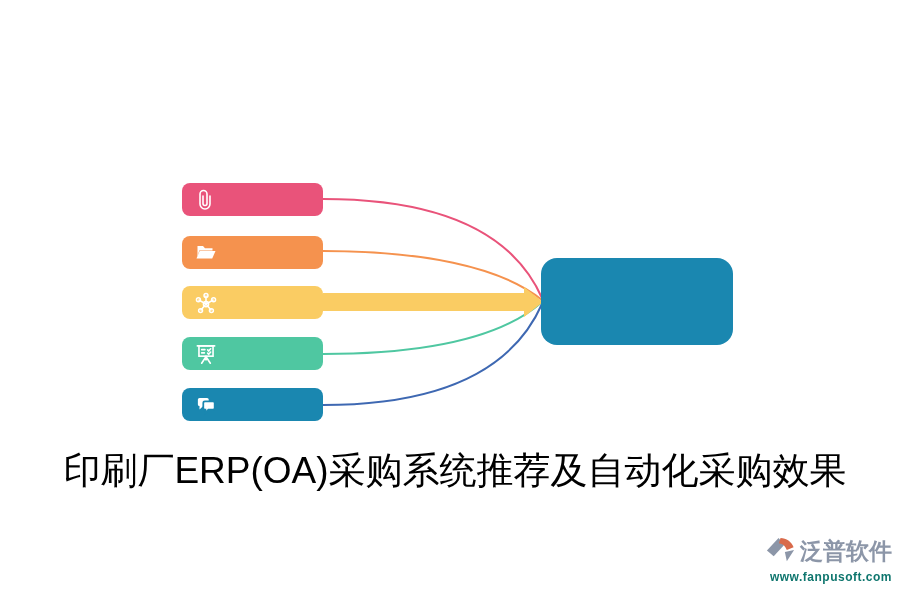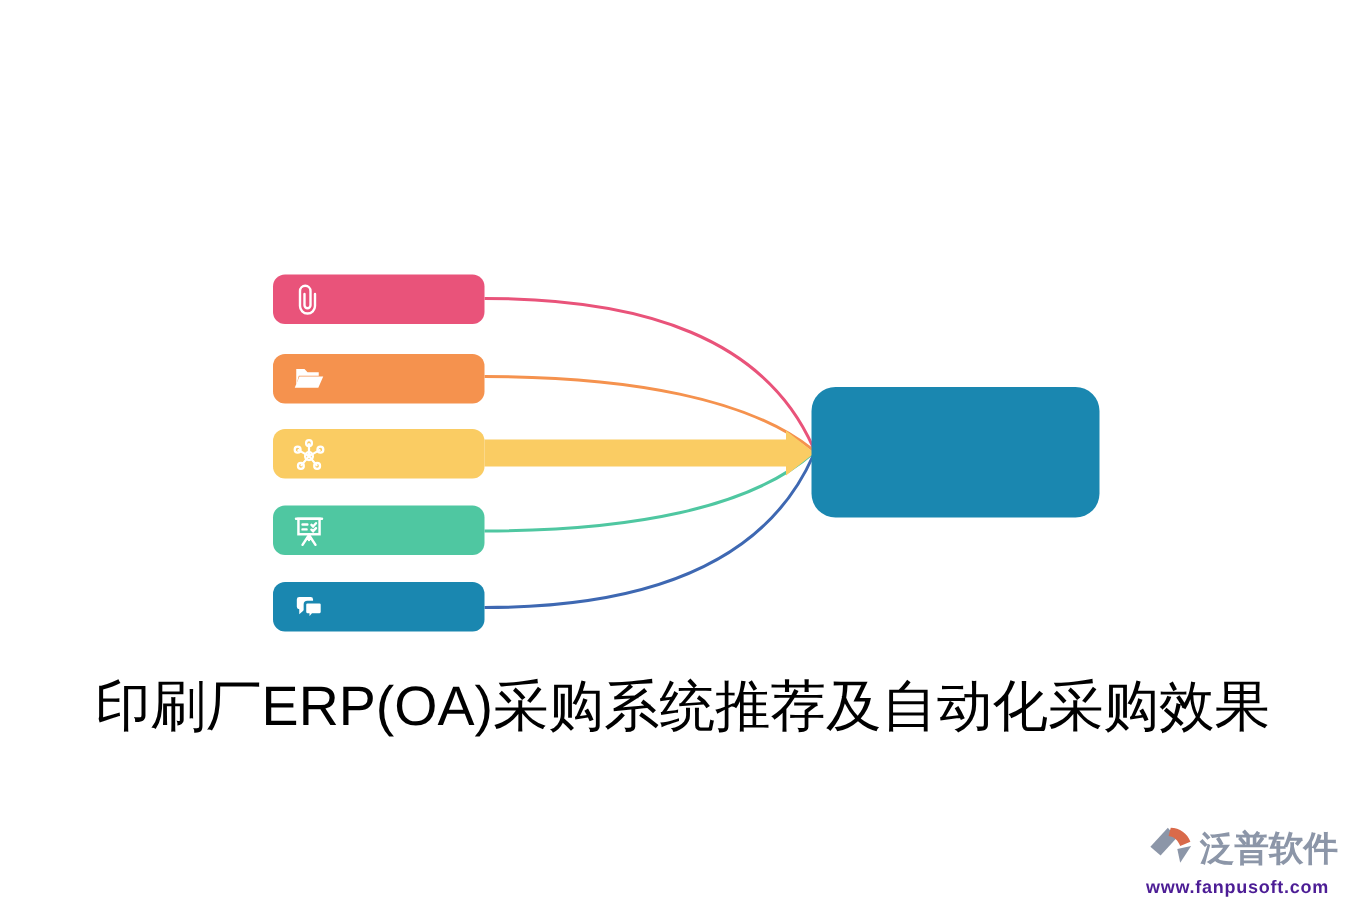--- a/index.html
+++ b/index.html
@@ -18,21 +18,21 @@
   
   .target-box{position:absolute;left:541px;top:258px;width:192px;height:87px;
               border-radius:16px;}
 
   
   .title{position:absolute;left:5px;top:446px;width:900px;text-align:center;
          font-size:37px;font-weight:500;color:#000;letter-spacing:0px;
          white-space:nowrap;}
 
   
-  .watermark{position:absolute;right:8px;top:549px;text-align:left;}
+  .watermark{position:absolute;right:8px;top:535px;text-align:right;}
   .wm-row{display:flex;align-items:center;justify-content:flex-end;gap:3px;}
   .wm-brand{font-size:23px;font-weight:600;line-height:1;}
   .wm-url{font-size:12px;font-weight:600;letter-spacing:0.5px;margin-top:2px;}
 </style>
 </head>
 <body>
 
 <div class="stage">
 
   <svg class="connectors" width="900" height="600" viewBox="0 0 900 600" fill="none">
@@ -95,16 +95,16 @@
 
   <div class="watermark">
     <div class="wm-row">
       <svg width="33" height="33" viewBox="0 0 34 34">
         <path d="M3 16 L15 3 L21 10 L10 22 Z" fill="#8C96A8"></path>
         <path d="M17 3 C23 3 28.5 7 30.5 12.5 L23.5 15.5 C22 11.5 19.5 9 15.5 8.5 Z" fill="#D96A4A"></path>
         <path d="M21.5 17.5 L31 15.5 L23.5 27 Z" fill="#8C96A8"></path>
       </svg>
       <span class="wm-brand" style="color: rgb(140, 150, 168);">泛普软件</span>
     </div>
-    <div class="wm-url" style="color: #4c1d95;">www.fanpusoft.com</div>
+    <div class="wm-url" style="color: #0f766e;">www.fanpusoft.com</div>
   </div>
 
 </div>
 
 </body></html>

